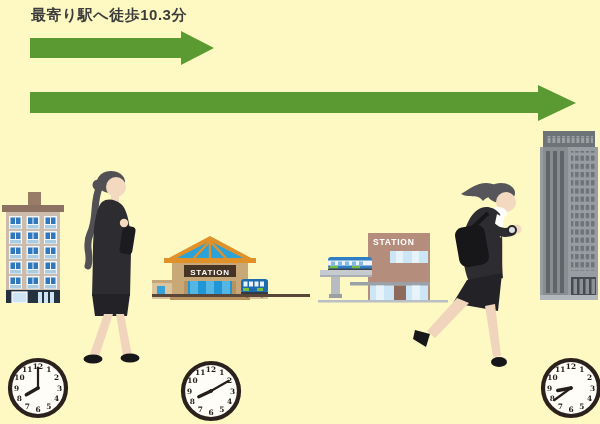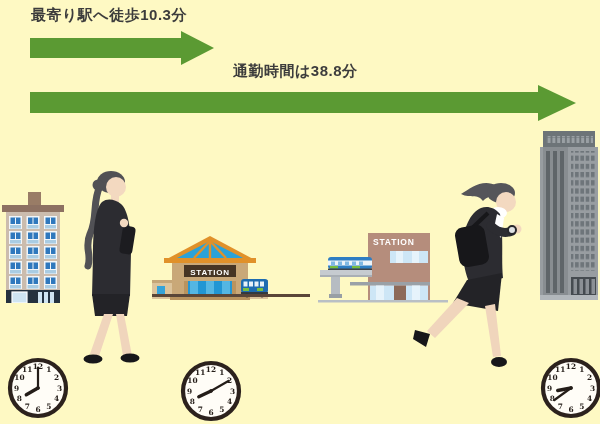--- a/index.html
+++ b/index.html
@@ -44,21 +44,20 @@
 <body>
 
 <div id="canvas">
 
   <div class="label" id="walk-label">最寄り駅へ徒歩10.3分</div>
   <div>
     <div class="shaft" id="walk-arrow-shaft"></div>
     <div id="walk-arrow-head"></div>
   </div>
 
-  <div class="label" id="commute-label">通勤時間は38.8分</div>
   <div>
     <div class="shaft" id="commute-arrow-shaft"></div>
     <div id="commute-arrow-head"></div>
   </div>
 
   <svg class="abs" id="apartment" width="62" height="111" viewBox="0 0 62 111">
     <defs>
       <g id="apt-win">
         <rect x="0" y="0" width="13" height="13" fill="#f2f6f9"></rect>
         <rect x="1.5" y="1.5" width="10" height="6.5" fill="#2f78bd"></rect>

